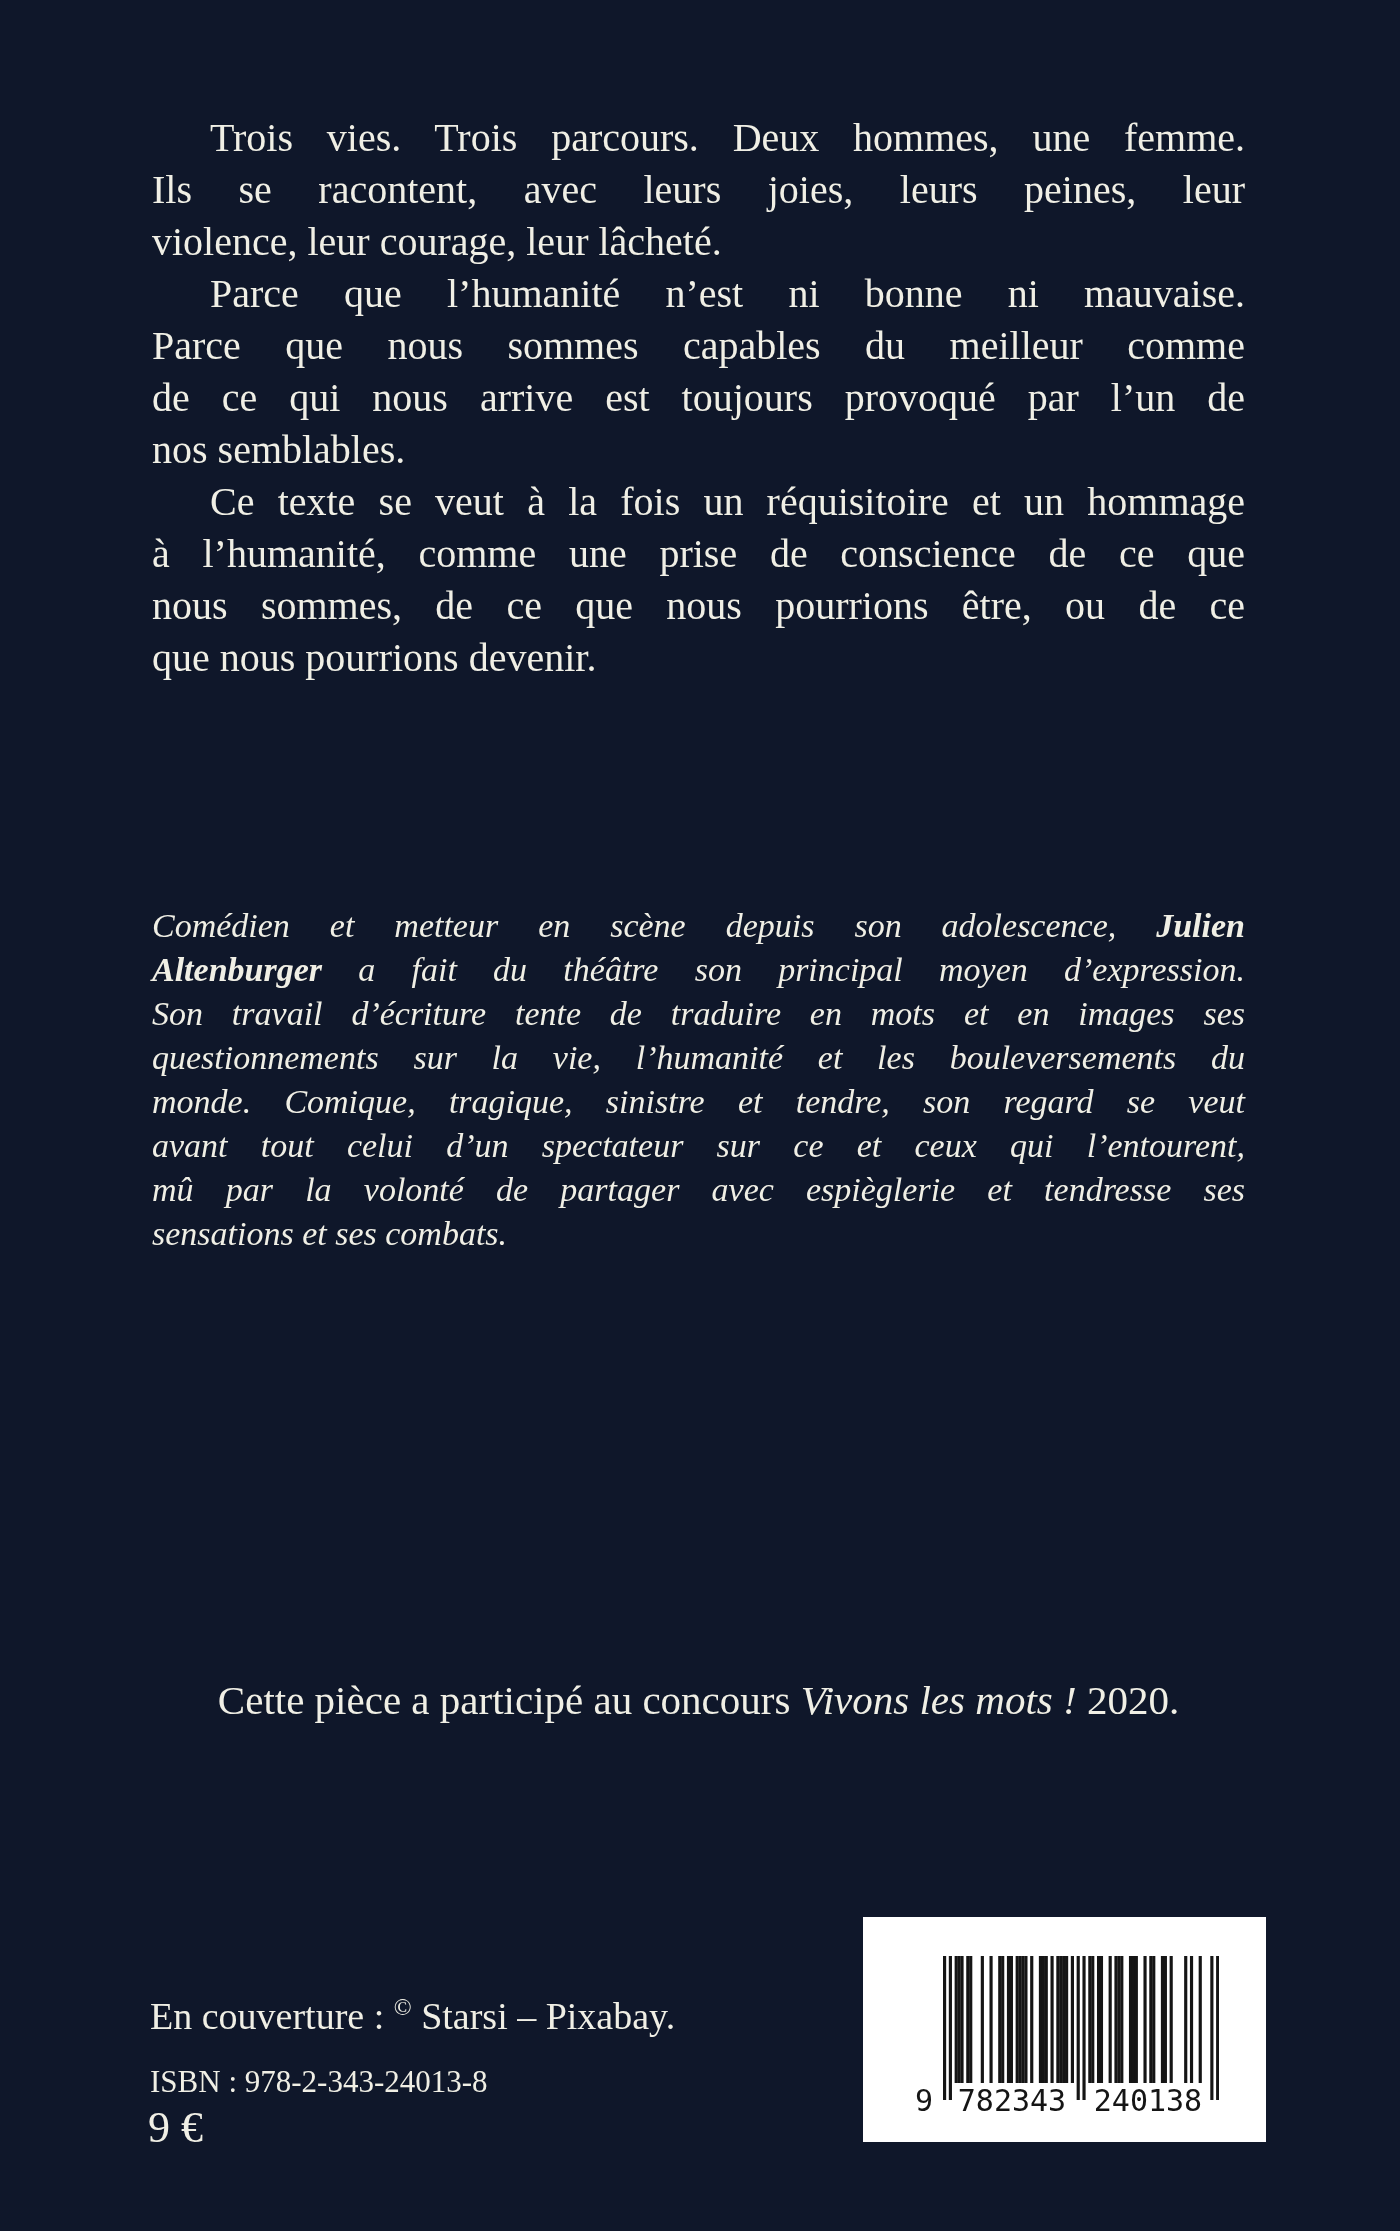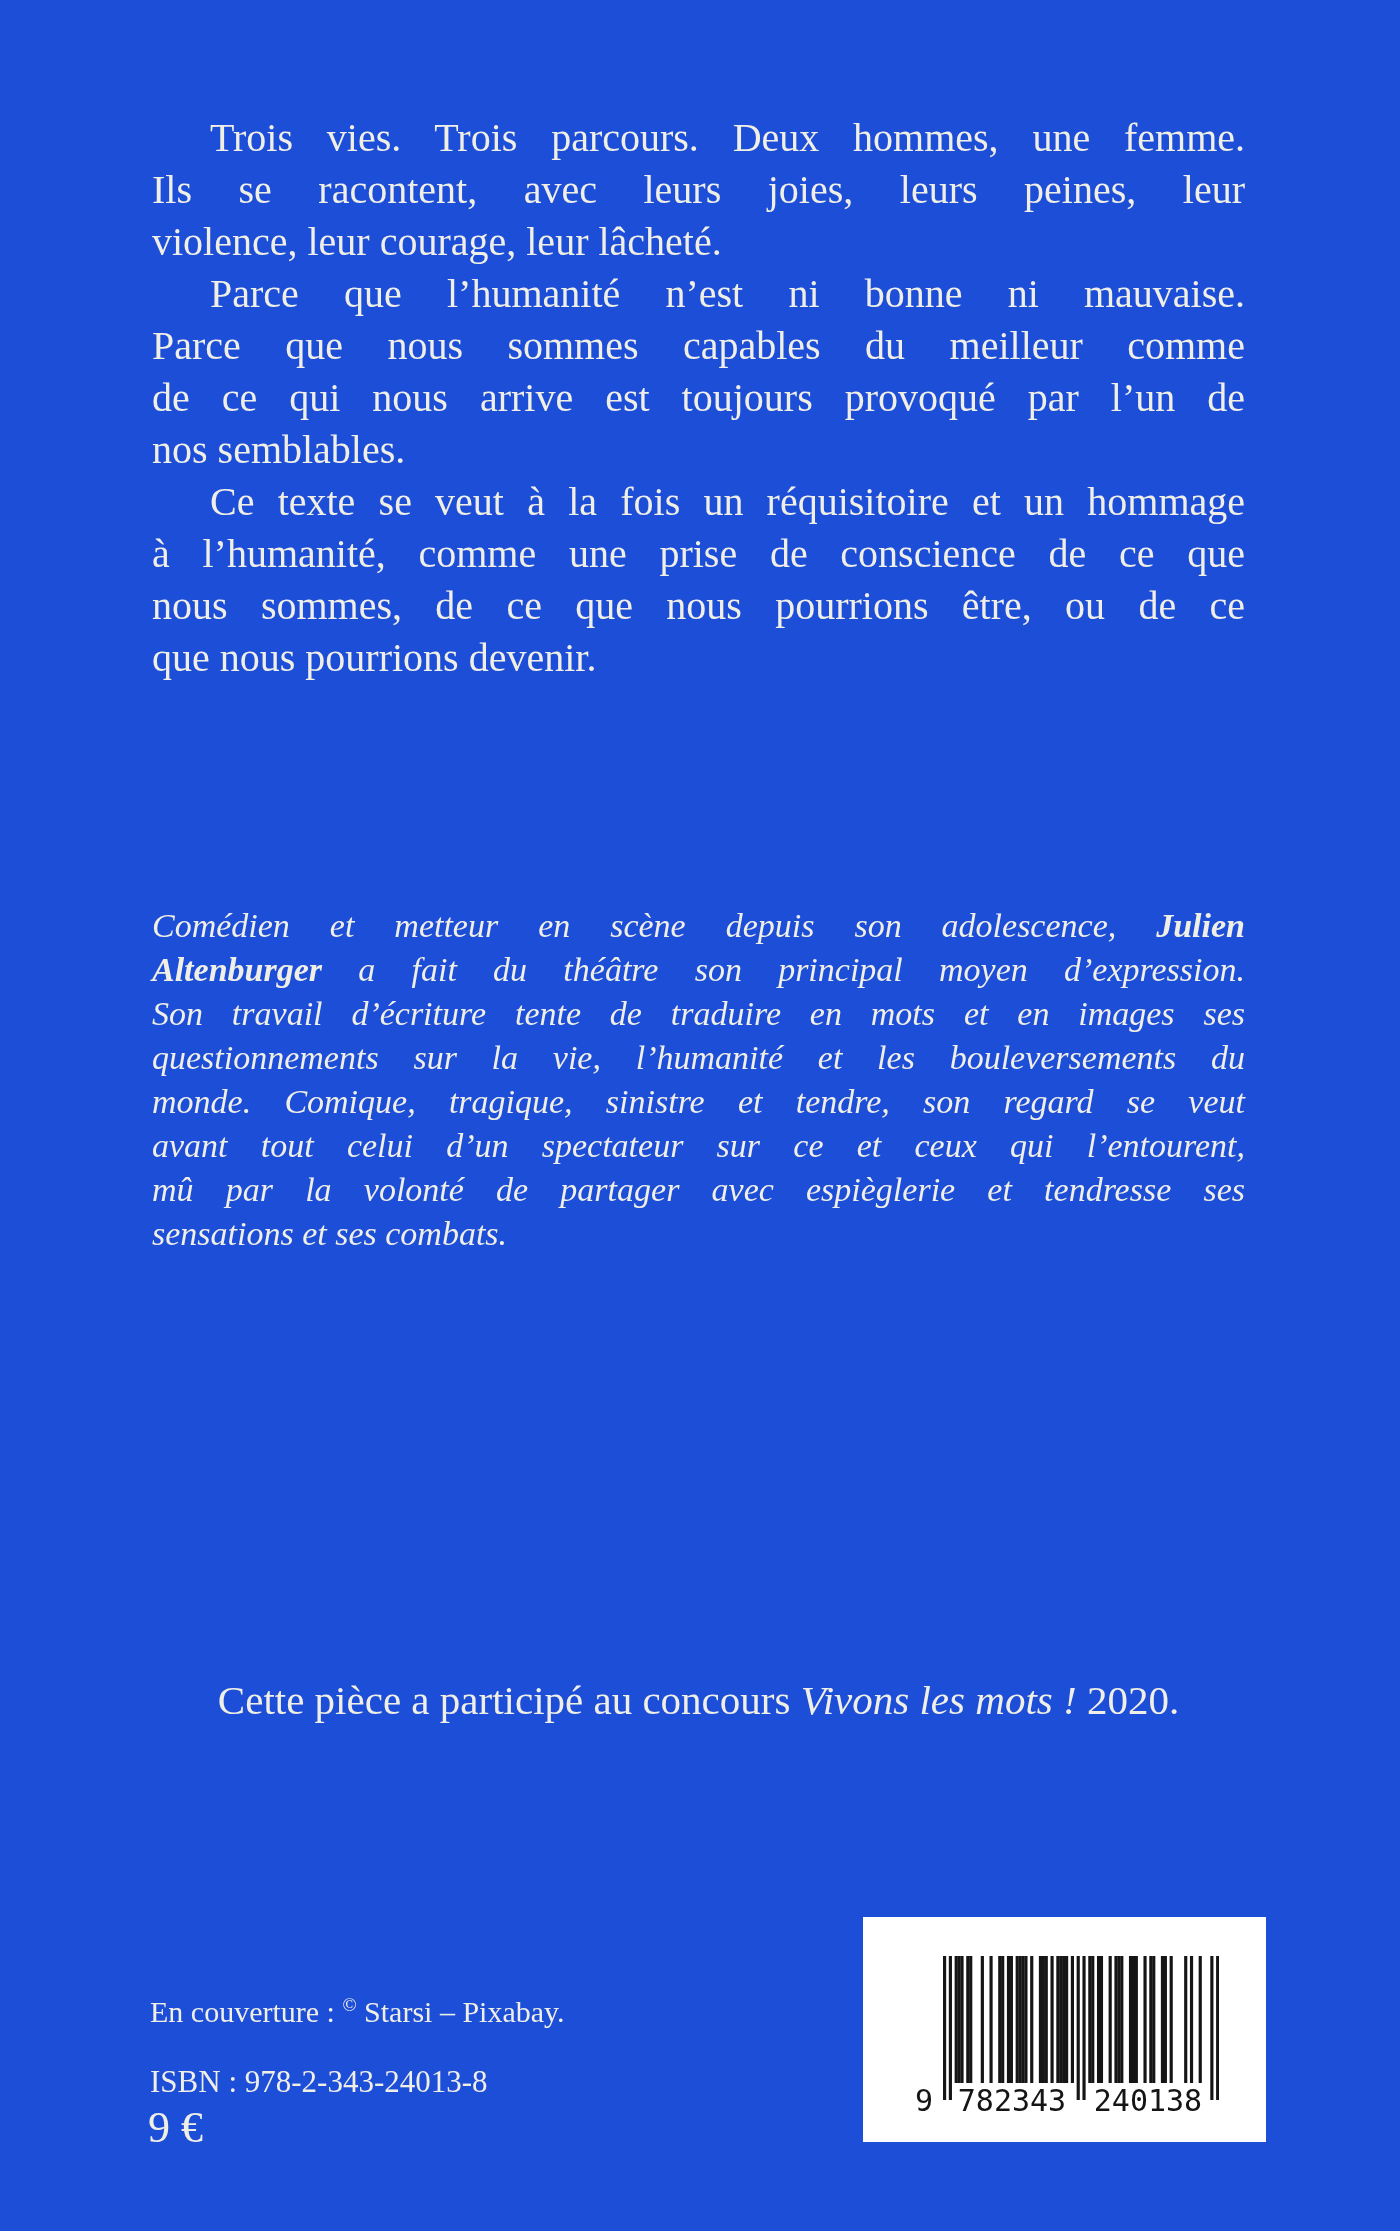--- a/index.html
+++ b/index.html
@@ -4,21 +4,21 @@
 <style>
   html,body { margin:0; padding:0; }
   .cover {
     position:relative; width:1400px; height:2231px;
     background:#0d4650; color:#f0efe5; overflow:hidden;
     font-family:"Liberation Serif","DejaVu Serif",serif;
   }
   .blurb   { position:absolute; left:152px; top:112px;  width:1093px; font-size:40px; line-height:52px; }
   .bio     { position:absolute; left:152px; top:904px;  width:1093px; font-size:34px; line-height:44px; font-style:italic; }
   .contest { position:absolute; left:152px; top:1676px; width:1093px; font-size:41px; text-align:center; }
-  .credit  { position:absolute; left:150px; top:1994px; font-size:30px; }
+  .credit  { position:absolute; left:150px; top:1994px; font-size:38px; }
   .isbn    { position:absolute; left:150px; top:2064px; font-size:31px; }
   .price   { position:absolute; left:148px; top:2102px; font-size:44px; }
   .line { white-space:normal; }
   .line.just { text-align:justify; text-align-last:justify; }
   .line.ind  { text-indent:58px; }
   .b { font-weight:bold; }
   .i { font-style:italic; }
   .sup { font-size:62%; vertical-align:super; }
   .barcode-box { position:absolute; left:863px; top:1917px; width:403px; height:225px; background:#ffffff; }
   .barcode-box svg { position:absolute; left:80px; top:39px; }
@@ -26,21 +26,21 @@
     position:absolute; top:166px; text-align:center; color:#151515;
     font-family:"DejaVu Sans Mono","Liberation Mono",monospace; font-size:30px;
   }
   .bc-lead { left:44px; width:34px; }
   .bc-g1   { left:89px;  width:120px; }
   .bc-g2   { left:225px; width:120px; }
 </style>
 </head>
 <body>
 
-<div class="cover" style="background: #1d4ed8; color: rgb(240, 239, 229);">
+<div class="cover" style="background: #0f172a; color: rgb(240, 239, 229);">
 
   <section class="blurb">
       <div class="line just ind">Trois vies. Trois parcours. Deux hommes, une femme.</div>
       <div class="line just">Ils se racontent, avec leurs joies, leurs peines, leur</div>
       <div class="line">violence, leur courage, leur lâcheté.</div>
       <div class="line just ind">Parce que l’humanité n’est ni bonne ni mauvaise.</div>
       <div class="line just">Parce que nous sommes capables du meilleur comme</div>
       <div class="line just">de ce qui nous arrive est toujours provoqué par l’un de</div>
       <div class="line">nos semblables.</div>
       <div class="line just ind">Ce texte se veut à la fois un réquisitoire et un hommage</div>

